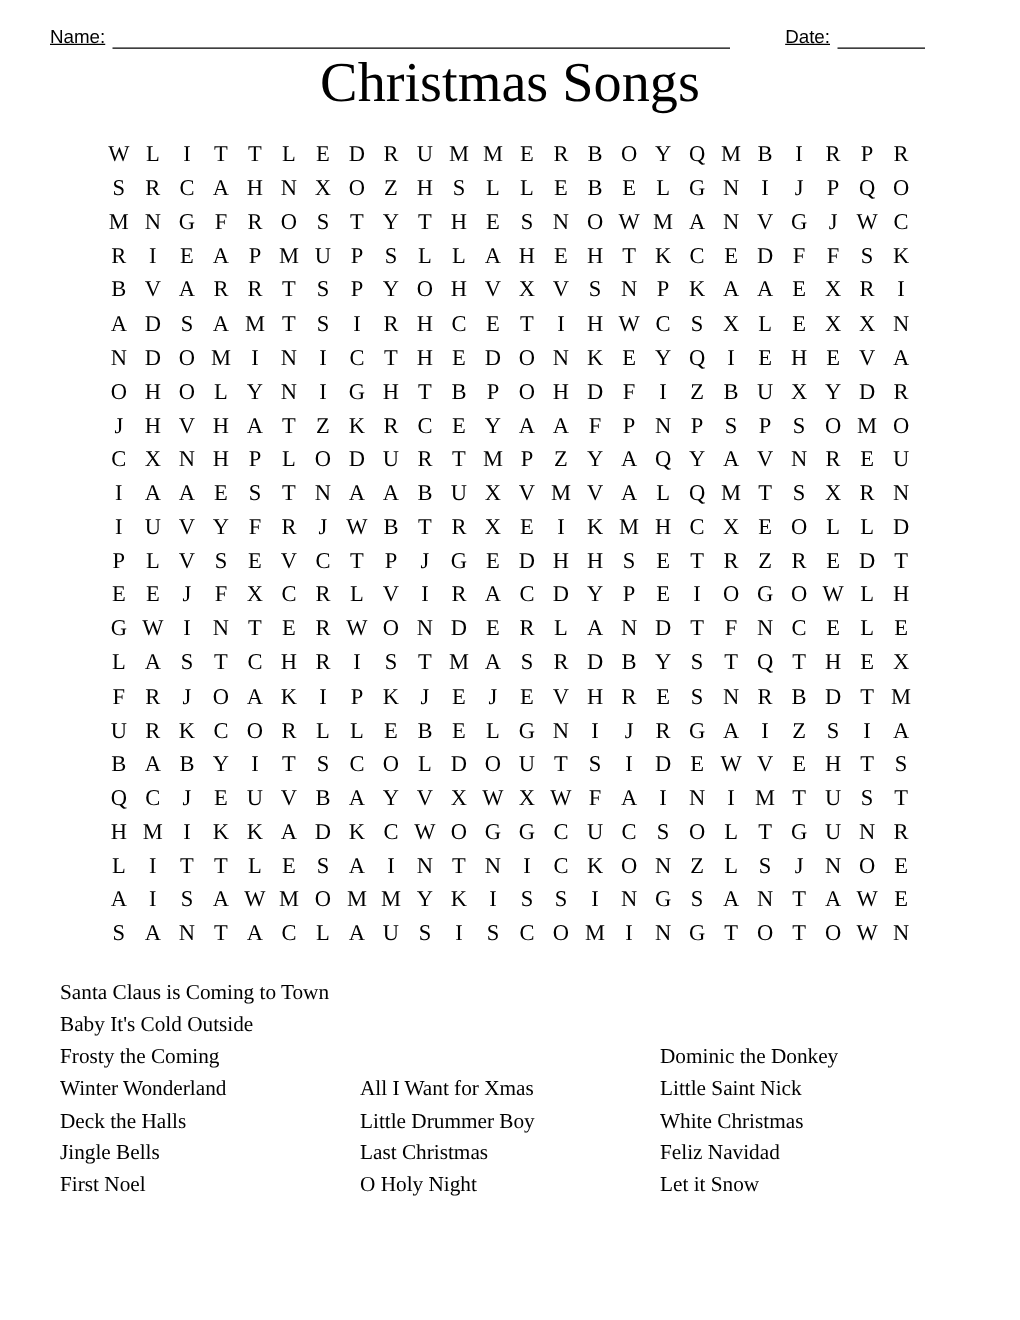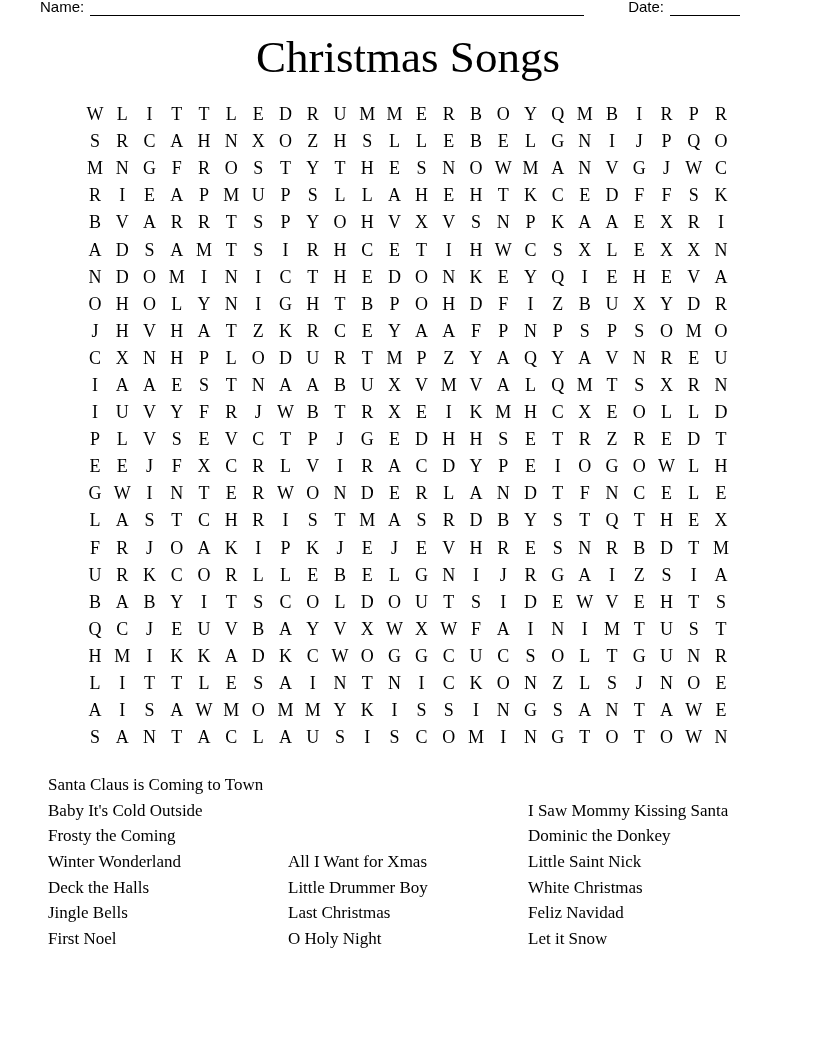--- a/index.html
+++ b/index.html
@@ -8,34 +8,34 @@
     height: 1056px;
     position: relative;
     font-family: "Liberation Serif", serif;
     color: #000000;
     overflow: hidden;
   }
   .header-row {
     display: flex;
     align-items: flex-end;
     padding: 5px 76px 0 40px;
-    height: 16px;
+    height: 39px;
     font-family: "Liberation Sans", sans-serif;
     font-size: 15px;
+    text-decoration: underline;
   }
   .hdr-label { white-space: nowrap; line-height: 18px; }
   .blank-line {
     border-bottom: 1px solid #000;
     height: 16px;
   }
   .name-line { flex: 1 1 auto; margin-left: 6px; }
   .date-label { margin-left: 44px; }
   .date-line { width: 70px; margin-left: 6px; }
   .title {
-    margin-top: 14px;
     text-align: center;
     font-size: 45px;
     line-height: 54px;
     font-weight: 400;
     letter-spacing: 0px;
   }
   .grid {
     margin: 17px auto 0 auto;
     width: 653px;
     display: grid;
@@ -662,20 +662,19 @@
       <div class="word">Jingle Bells</div>
       <div class="word">First Noel</div>
     </div>
   <div class="word-col">
       <div class="word">All I Want for Xmas</div>
       <div class="word">Little Drummer Boy</div>
       <div class="word">Last Christmas</div>
       <div class="word">O Holy Night</div>
     </div>
   <div class="word-col">
-      <div class="word">I Saw Mommy Kissing Santa</div>
       <div class="word">Dominic the Donkey</div>
       <div class="word">Little Saint Nick</div>
       <div class="word">White Christmas</div>
       <div class="word">Feliz Navidad</div>
       <div class="word">Let it Snow</div>
     </div>
 </div>
 
 </body></html>

